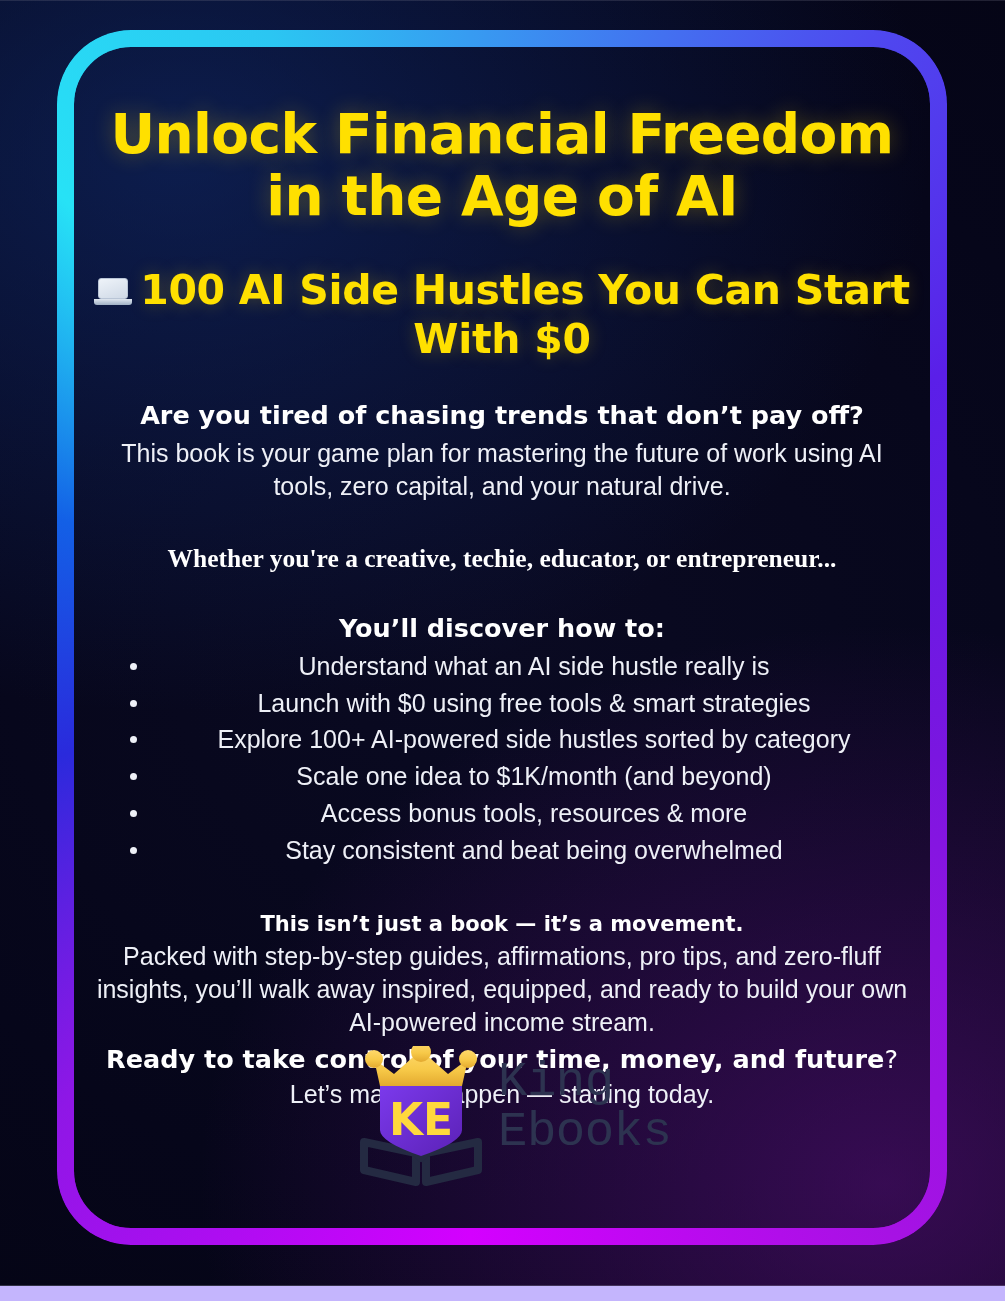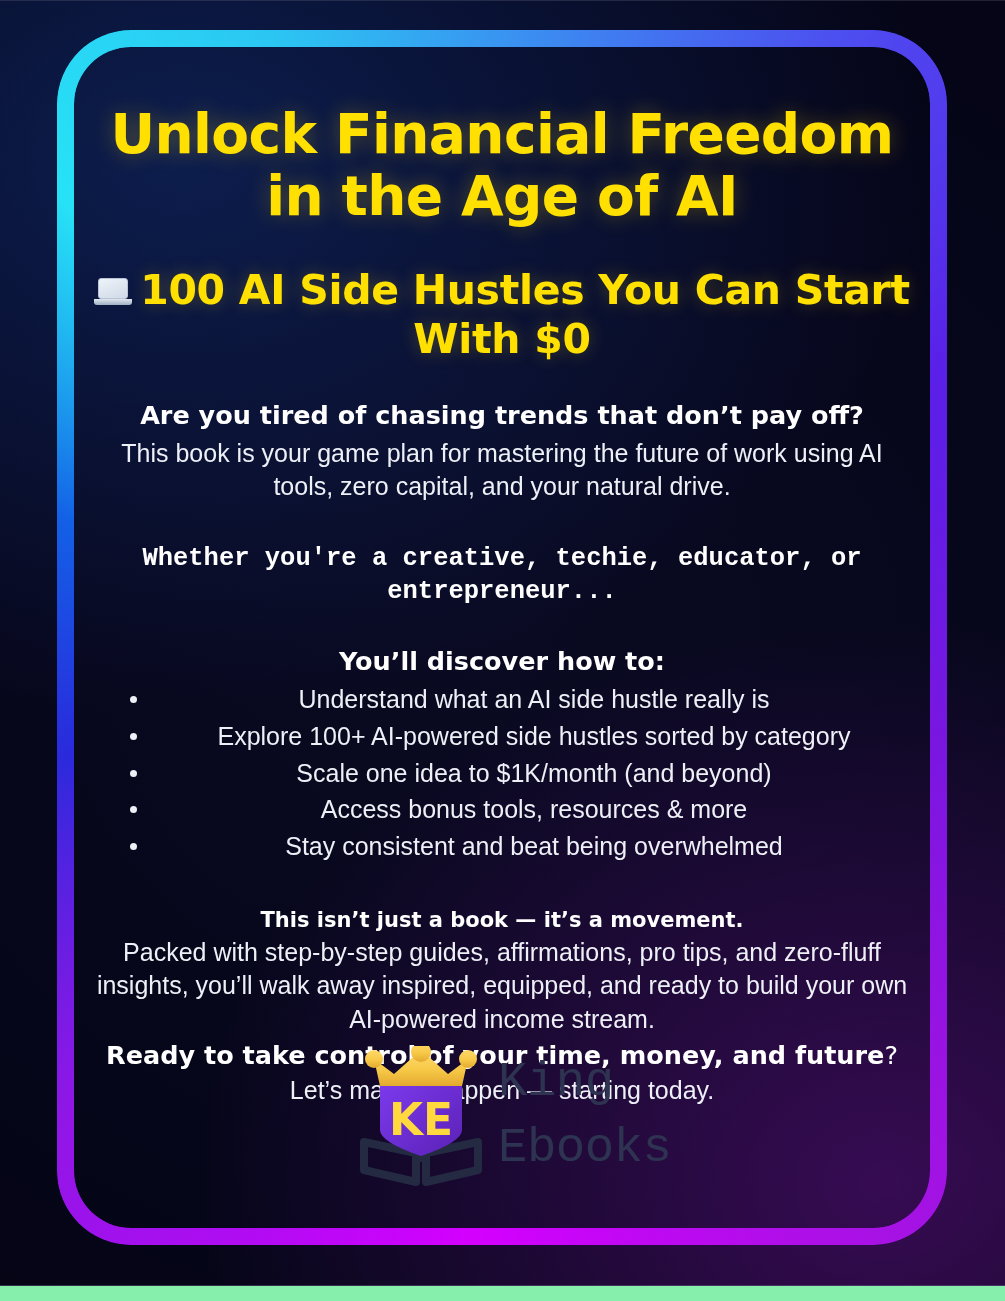--- a/index.html
+++ b/index.html
@@ -10,21 +10,21 @@
   body {
     font-family: "Liberation Sans", sans-serif;
   }
 
   
   .page {
     position: relative;
     width: 1005px;
     height: 1301px;
     overflow: hidden;
-    background: #86efac;
+    background: #c4b5fd;
   }
 
   
   .poster {
     position: absolute;
     left: 0;
     top: 0;
     width: 1005px;
     height: 1286px;
     overflow: hidden;
@@ -179,21 +179,21 @@
   }
   .lead-body {
     font-size: 25px;
     line-height: 1.33;
     margin: 5px 0 0 0;
     color: #eef0f7;
     padding: 0 6px;
   }
 
   .audience {
-    font-family: Liberation Mono, monospace;
+    font-family: Liberation Serif, serif;
     font-weight: bold;
     font-size: 25.5px;
     line-height: 1.3;
     margin: 38px 0 0 0;
     color: #ffffff;
   }
 
   .discover-label {
     font-family: "DejaVu Sans", sans-serif;
     font-weight: bold;
@@ -278,21 +278,21 @@
     font-family: Liberation Mono, monospace;
     font-weight: normal;
     font-size: 49px;
     line-height: 0.98;
     color: #2d3350;
     letter-spacing: -0.5px;
     text-align: left;
   }
   .logo-word .l2 {
     display: block;
-    margin-top: 18px;
+    margin-top: 2px;
   }
 </style>
 </head>
 <body>
 
 <div class="page">
   <div class="poster">
 
     <div class="neon-glow"></div>
     <div class="neon-frame"></div>
@@ -310,20 +310,21 @@
 
       <p class="lead-strong">Are you tired of chasing trends that don’t pay off?</p>
       <p class="lead-body">This book is your game plan for mastering the future of work using AI tools, zero capital, and your natural drive.</p>
 
       <p class="audience">Whether you're a creative, techie, educator, or entrepreneur...</p>
 
       <p class="discover-label">You’ll discover how to:</p>
 
       <ul class="bullets">
         <li>Understand what an AI side hustle really is</li>
+        <li>Launch with $0 using free tools &amp; smart strategies</li>
         <li>Explore 100+ AI-powered side hustles sorted by category</li>
         <li>Scale one idea to $1K/month (and beyond)</li>
         <li>Access bonus tools, resources &amp; more</li>
         <li>Stay consistent and beat being overwhelmed</li>
       </ul>
 
       <p class="close-strong">This isn’t just a book — it’s a movement.</p>
       <p class="close-body">Packed with step-by-step guides, affirmations, pro tips, and zero-fluff insights, you’ll walk away inspired, equipped, and ready to build your own AI-powered income stream.</p>
       <p class="cta-strong"><span>Ready to take control of your time, money, and future</span><span class="q">?</span></p>
       <p class="cta-body">Let’s make it happen — starting today.</p>

